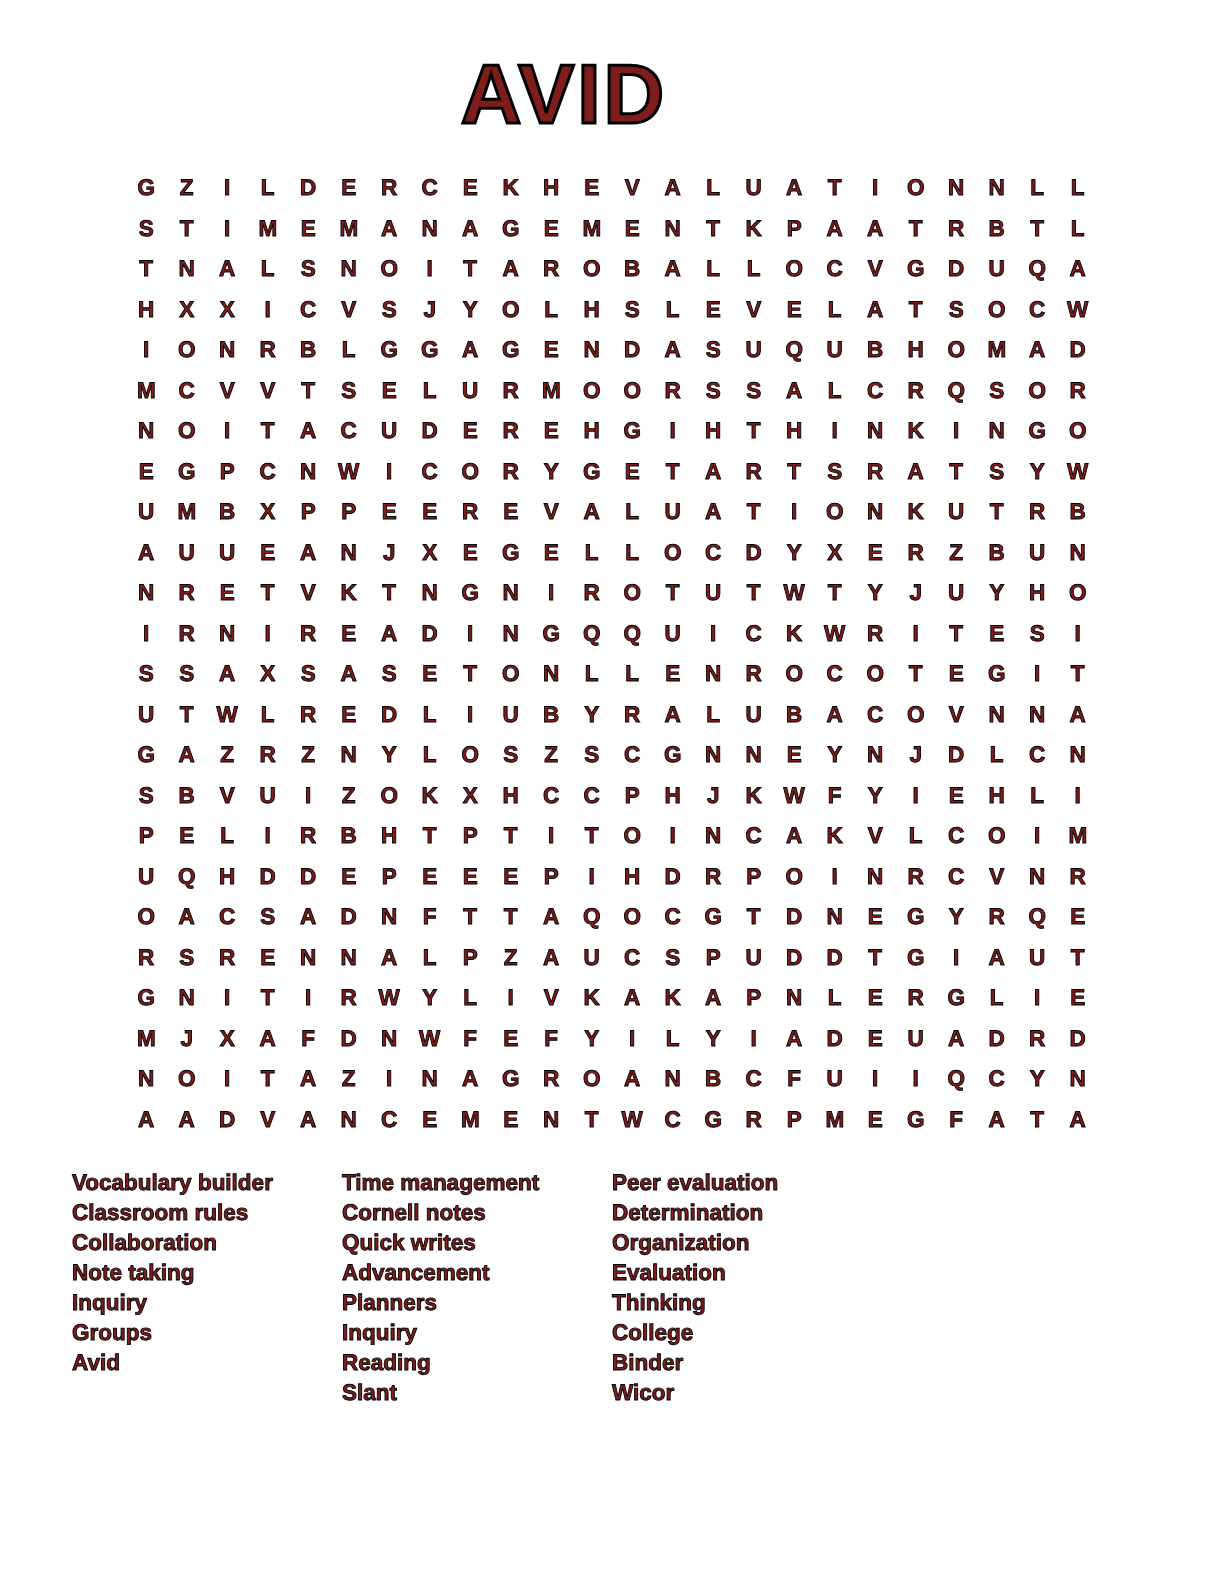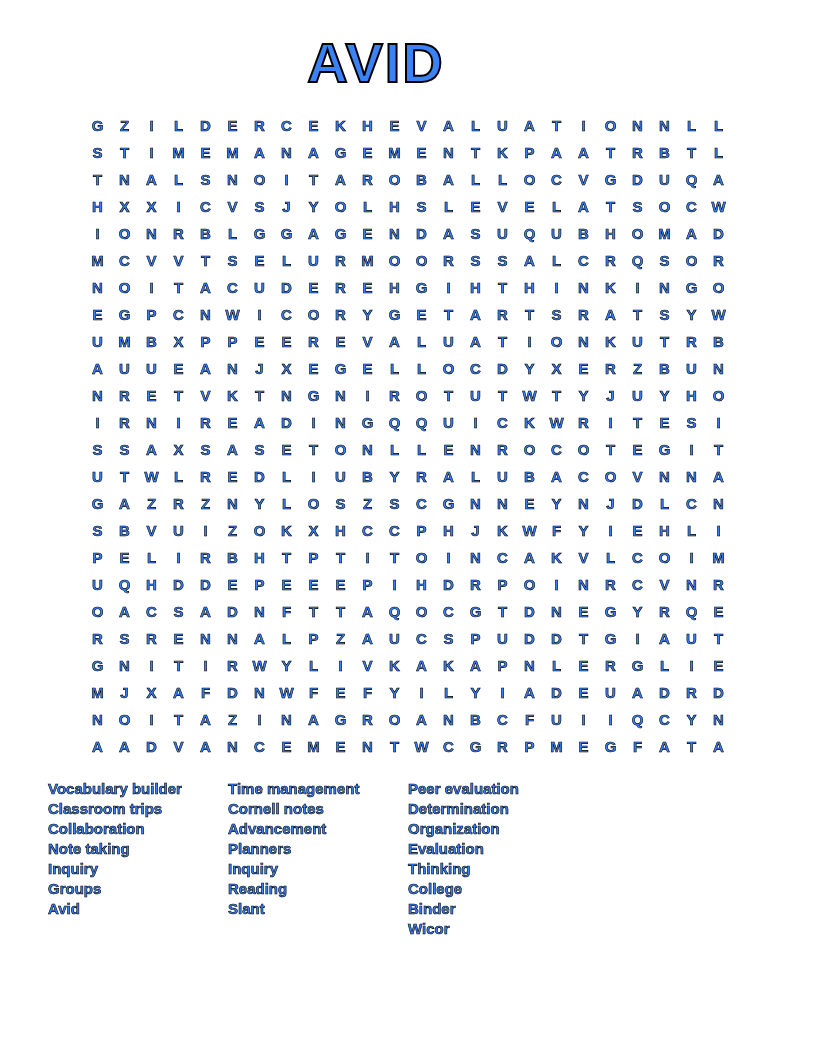--- a/index.html
+++ b/index.html
@@ -2,21 +2,21 @@
 <html><head>
 <meta charset="utf-8">
 <style>
   html, body { margin: 0; padding: 0; background: #ffffff; }
   .page {
     position: relative;
     width: 752px;
     height: 1056px;
     background: #ffffff;
     font-family: "Liberation Sans", sans-serif;
-    color: #3b82f6;
+    color: #7f1d1d;
     overflow: hidden;
     border-radius: 20px;
   }
   .title {
     position: absolute;
     top: 30px;
     left: 0;
     width: 100%;
     text-align: center;
     font-size: 56px;
@@ -634,30 +634,31 @@
       <div class="cell">E</div>
       <div class="cell">G</div>
       <div class="cell">F</div>
       <div class="cell">A</div>
       <div class="cell">T</div>
       <div class="cell">A</div>
     </div>
   <div class="words">
     <div class="word-col">
         <div class="word">Vocabulary builder</div>
-        <div class="word">Classroom trips</div>
+        <div class="word">Classroom rules</div>
         <div class="word">Collaboration</div>
         <div class="word">Note taking</div>
         <div class="word">Inquiry</div>
         <div class="word">Groups</div>
         <div class="word">Avid</div>
       </div>
     <div class="word-col">
         <div class="word">Time management</div>
         <div class="word">Cornell notes</div>
+        <div class="word">Quick writes</div>
         <div class="word">Advancement</div>
         <div class="word">Planners</div>
         <div class="word">Inquiry</div>
         <div class="word">Reading</div>
         <div class="word">Slant</div>
       </div>
     <div class="word-col">
         <div class="word">Peer evaluation</div>
         <div class="word">Determination</div>
         <div class="word">Organization</div>

